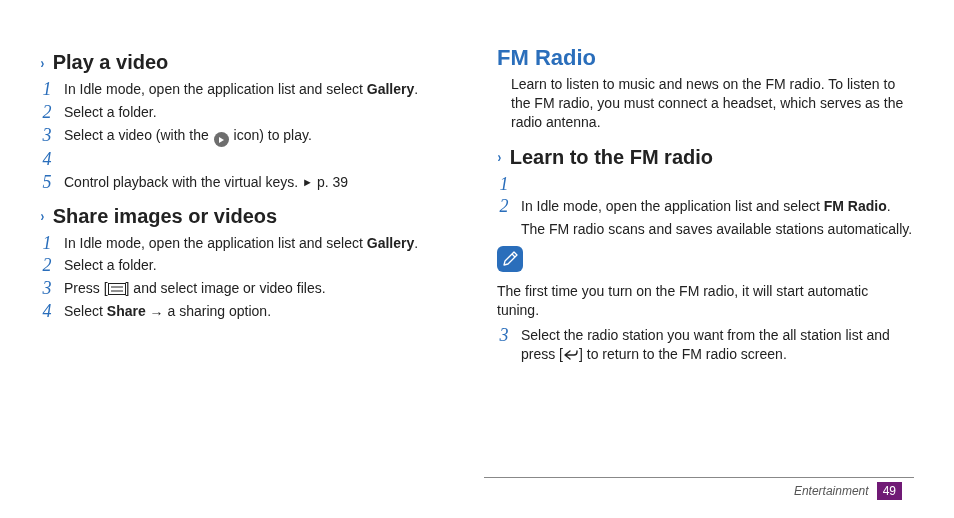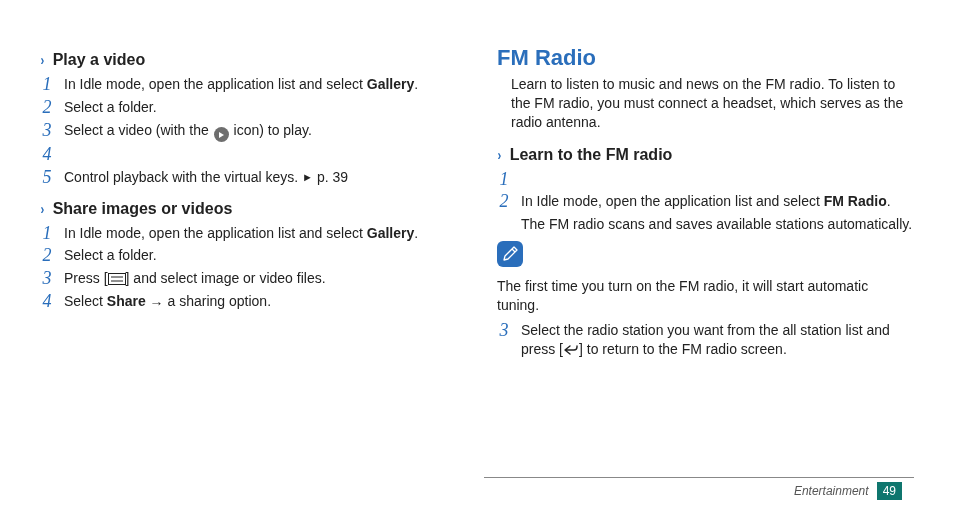--- a/index.html
+++ b/index.html
@@ -41,21 +41,21 @@
   }
   .subhead .chev {
     color: #2a6ebb;
     font-size: 14px;
     display: inline-block;
     transform: scaleX(0.8);
     font-weight: bold;
   }
   .subhead .title {
     font-weight: 700;
-    font-size: 16px;
+    font-size: 20px;
   }
   ol.steps {
     list-style: none;
     padding: 0;
     margin: 0 0 12px 0;
   }
   ol.steps > li {
     display: flex;
     align-items: flex-start;
     gap: 10px;
@@ -135,21 +135,21 @@
     bottom: 18px;
     right: 52px;
     display: flex;
     align-items: center;
     gap: 8px;
     font-style: italic;
     font-size: 12px;
     color: #555;
   }
   .footer .pagebox {
-    background: #0f766e;
+    background: #701a75;
     color: #fff;
     font-style: normal;
     font-size: 12px;
     padding: 2px 6px;
   }
   .footer-rule {
     position: absolute;
     bottom: 40px;
     right: 40px;
     width: 430px;

